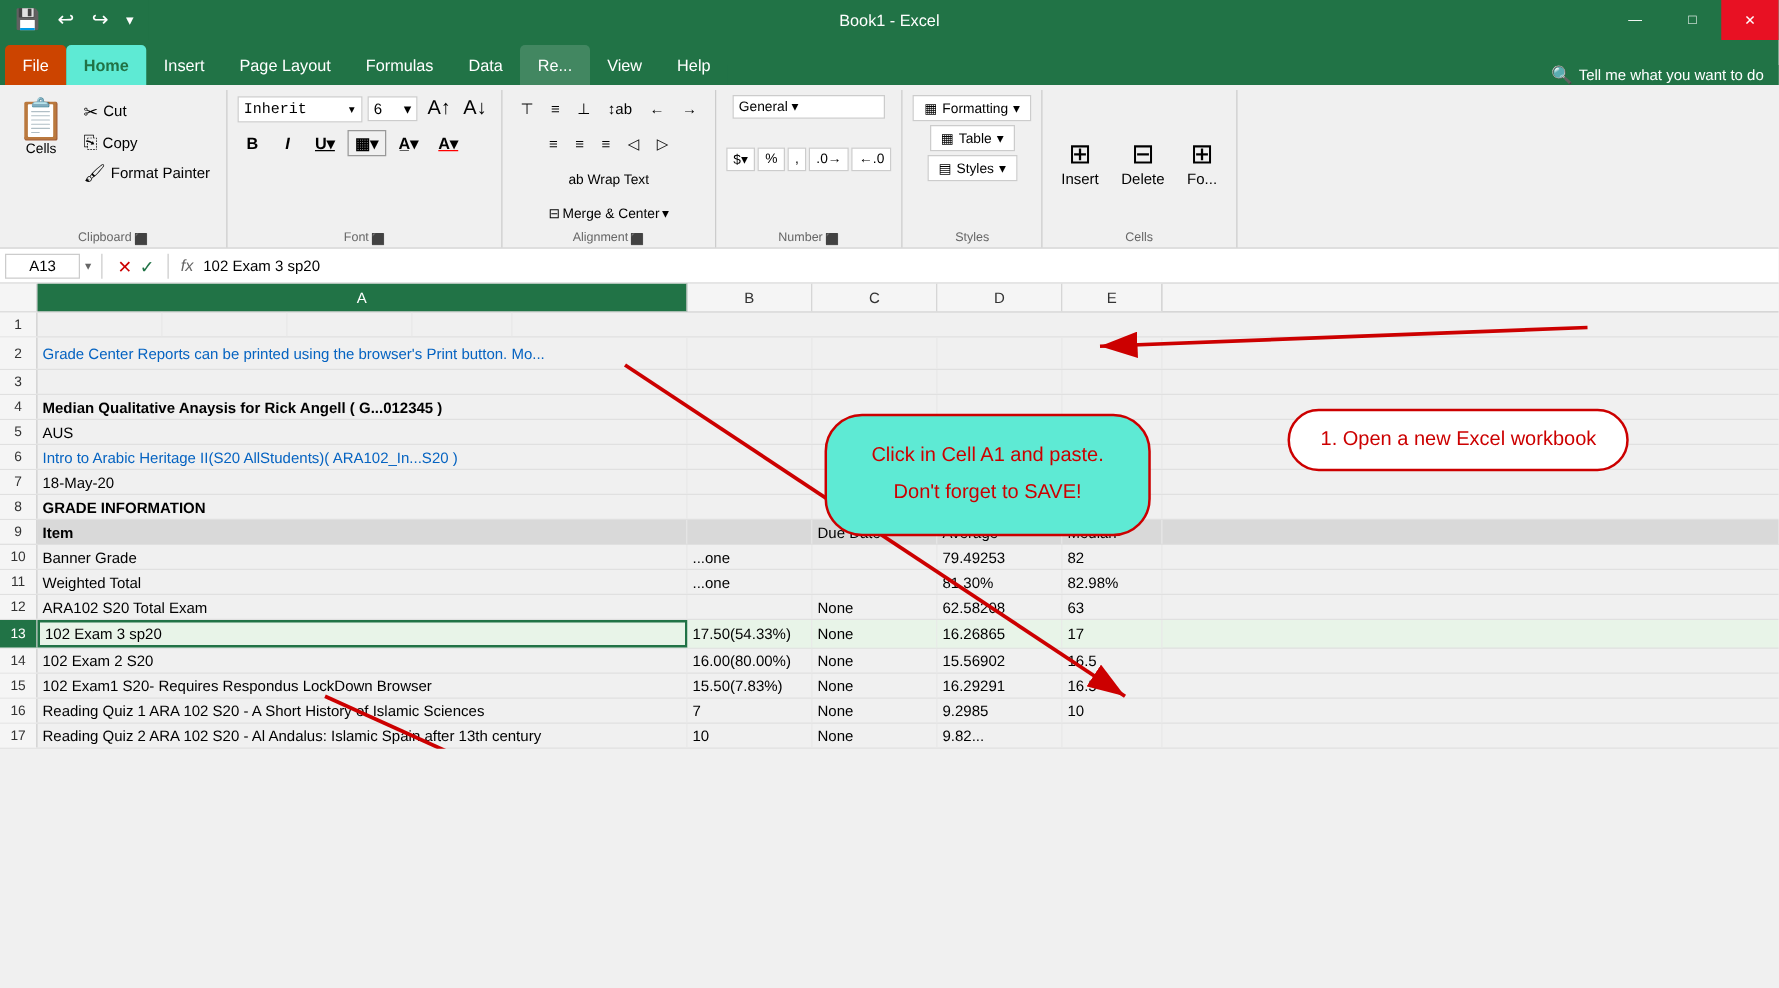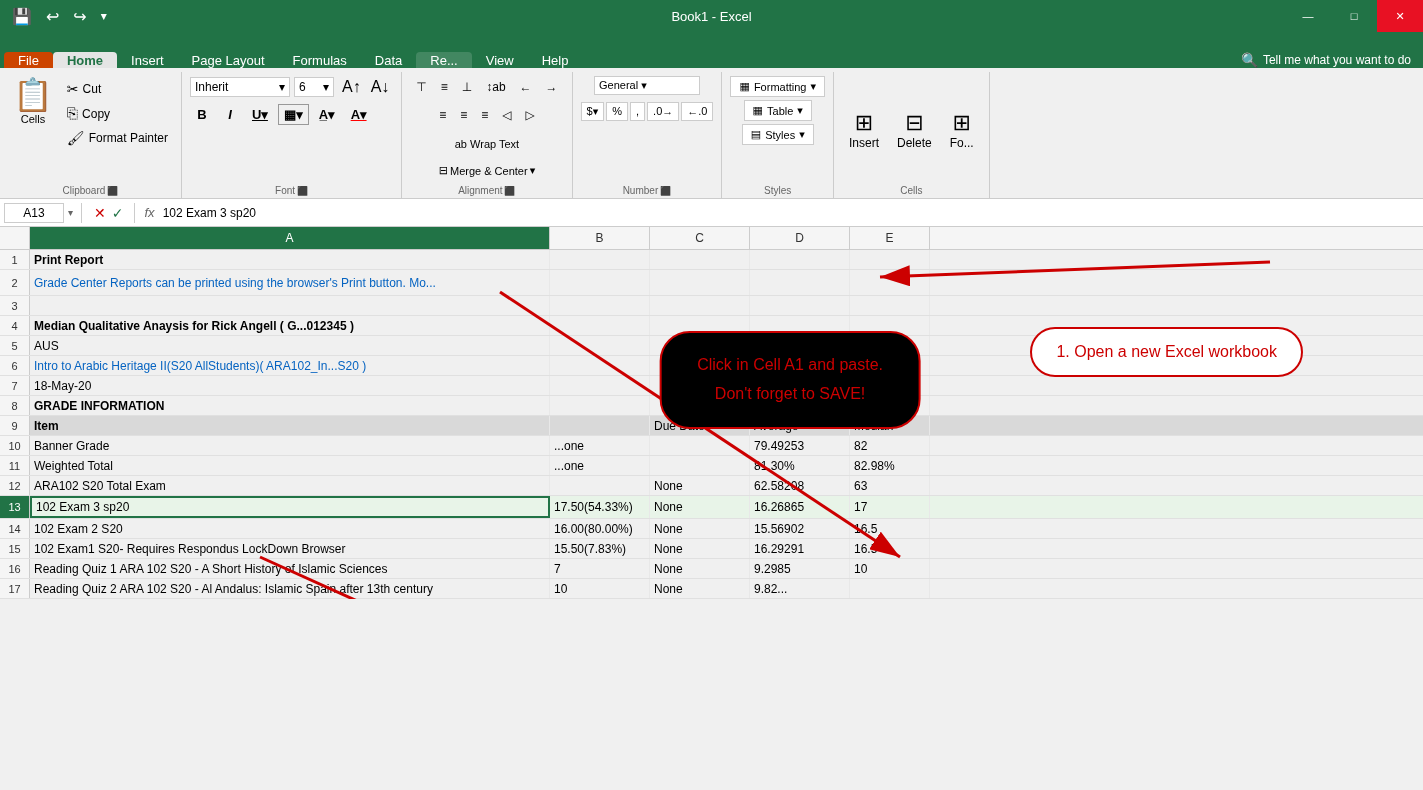--- a/index.html
+++ b/index.html
@@ -39,27 +39,27 @@
       display: flex;
       align-items: flex-end;
       padding-left: 4px;
     }
     .tab {
       padding: 6px 14px;
       font-size: 13px;
       cursor: pointer;
       color: white;
       border-radius: 4px 4px 0 0;
-      height: 16px;
+      height: 32px;
       display: flex;
       align-items: center;
       text-align: right;
     }
     .tab.active {
-      background: #e5e5e5;
+      background: #5eead4;
       color: #217346;
       font-weight: 600;
     }
 
     
     .ribbon-body {
       background: #f0f0f0;
       border-bottom: 1px solid #ccc;
       display: flex;
       padding: 4px 0 0 0;
@@ -128,20 +128,21 @@
     .font-dropdown {
       border: 1px solid #ccc;
       background: white;
       padding: 2px 4px;
       font-size: 12px;
       width: 100px;
       display: flex;
       align-items: center;
       justify-content: space-between;
       cursor: pointer;
+      font-family: Liberation Mono, monospace;
     }
     .size-dropdown {
       border: 1px solid #ccc;
       background: white;
       padding: 2px 4px;
       font-size: 12px;
       width: 40px;
       display: flex;
       align-items: center;
       justify-content: space-between;
@@ -188,23 +189,23 @@
       align-items: center;
       gap: 2px;
     }
 
     
     .number-format {
       border: 1px solid #ccc;
       background: white;
       padding: 2px 4px;
       font-size: 11px;
-      width: 106px;
-      cursor: pointer;
-      margin-bottom: 3px;
+      width: 122px;
+      cursor: pointer;
+      margin-bottom: 19px;
     }
     .number-btns { display: flex; gap: 2px; }
     .num-btn {
       padding: 2px 5px;
       border: 1px solid #ccc;
       background: white;
       cursor: pointer;
       font-size: 11px;
     }
     .style-dropdown {
@@ -337,21 +338,21 @@
       color: #cc0000;
       font-weight: 500;
       white-space: nowrap;
       z-index: 100;
     }
     .annotation-3 {
       position: absolute;
       bottom: 170px;
       left: 50%;
       transform: translateX(-20%);
-      background: #000000;
+      background: #5eead4;
       border: 2px solid #cc0000;
       border-radius: 30px;
       padding: 18px 36px;
       font-size: 16px;
       color: #cc0000;
       font-weight: 500;
       text-align: center;
       z-index: 100;
       line-height: 1.8;
     }
@@ -580,21 +581,20 @@
     <div class="col-header" style="width:100px;">B</div>
     <div class="col-header" style="width:100px;">C</div>
     <div class="col-header" style="width:100px;">D</div>
     <div class="col-header" style="width:80px;">E</div>
   </div>
 
   <div class="spreadsheet-rows">
 
     <div class="spreadsheet-row">
       <div class="row-num">1</div>
-      <div class="cell col-a bold-text">Print Report</div>
       <div class="cell col-b"></div>
       <div class="cell col-c"></div>
       <div class="cell col-d"></div>
       <div class="cell col-e"></div>
     </div>
 
     <div class="spreadsheet-row" style="height:26px;">
       <div class="row-num">2</div>
       <div class="cell col-a link">Grade Center Reports can be printed using the browser's Print button. Mo...</div>
       <div class="cell col-b"></div>

